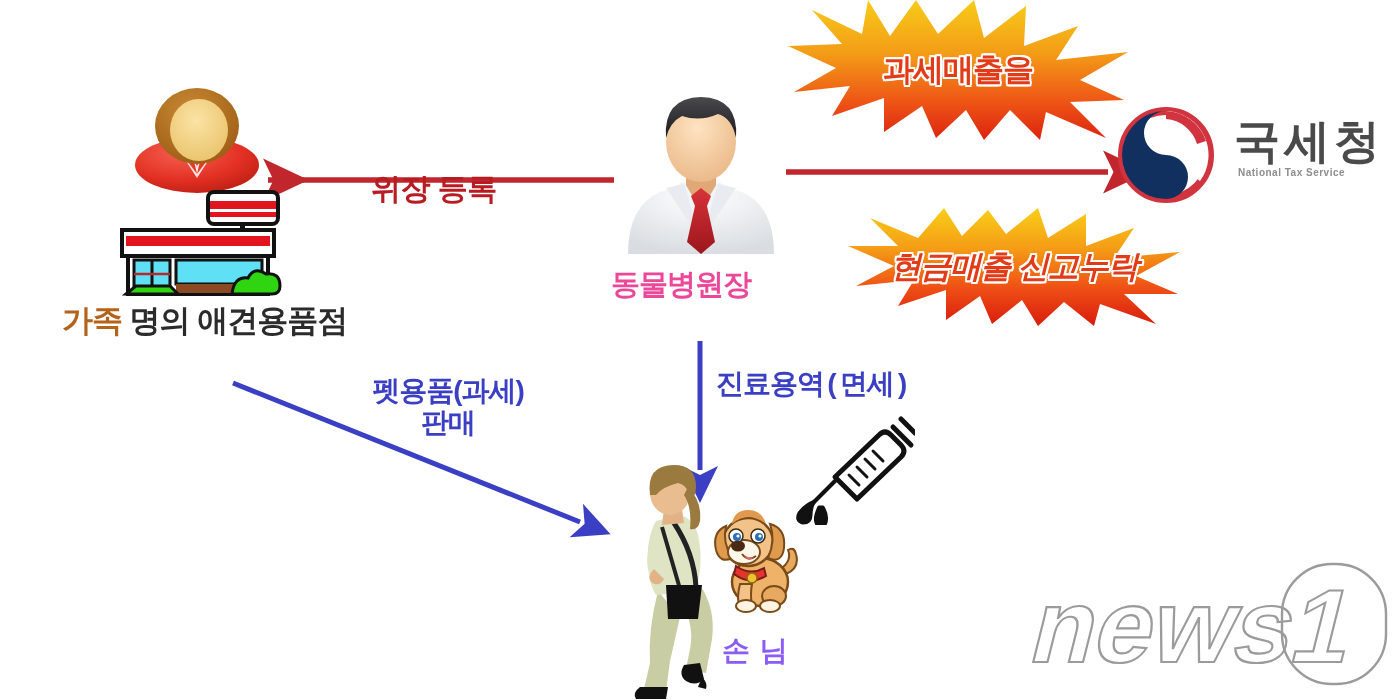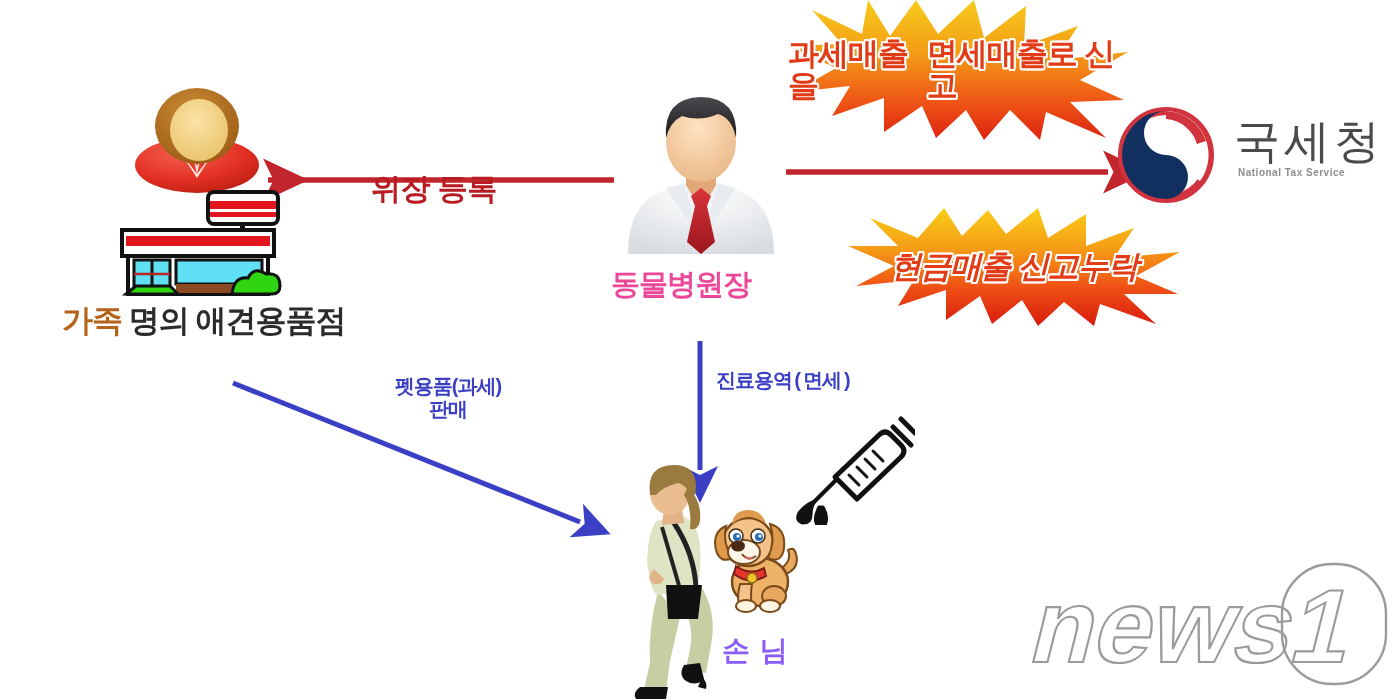--- a/index.html
+++ b/index.html
@@ -28,21 +28,21 @@
 
   .lbl-cust{
     font-size:28px;letter-spacing:1px;color:#8b5cf6;
   }
 
   .lbl-red{
     font-size:30px;letter-spacing:-0.5px;color:#b81c22;margin-top:44px;
   }
 
   .lbl-blue{
-    font-size:20px;letter-spacing:-1px;color:#3a3fc4;text-align:center;
+    font-size:28px;letter-spacing:-1px;color:#3a3fc4;text-align:center;
   }
 
   
   .burst{position:absolute;}
   .burst .btxt{
     position:absolute;left:0;top:0;width:100%;height:100%;
     display:flex;align-items:center;justify-content:center;
     font-weight:bold;letter-spacing:-1px;line-height:1.02;
     color:#e23b17;
     text-shadow:
@@ -126,21 +126,21 @@
     <line x1="34" y1="84" x2="70" y2="84" stroke="#b52b2b" stroke-width="2.5"></line>
 
     <rect x="76" y="70" width="86" height="24" fill="#5fe0f5" stroke="#111" stroke-width="3"></rect>
     <rect x="76" y="94" width="86" height="9" fill="#8c4a22"></rect>
 
     <path d="M26,104 L36,96 L70,96 L78,104 Z" fill="#2fd510" stroke="#111" stroke-width="3"></path>
 
     <path d="M132,104 q2,-18 16,-16 q6,-12 18,-4 q14,-2 14,12 q0,8 -8,8 Z" fill="#2fd510" stroke="#111" stroke-width="3"></path>
   </svg>
 
-  <div class="abs lbl lbl-shop" style="left:62px;top:303px;font-family:Liberation Serif, serif;">
+  <div class="abs lbl lbl-shop" style="left:62px;top:303px;">
     <span class="hl">가족</span><span> 명의 애견용품점</span>
   </div>
 
   <svg class="abs" style="left:614px;top:92px;" width="175" height="162" viewBox="0 0 175 162">
     <defs>
       <radialGradient id="coatG" cx="50%" cy="20%" r="80%">
         <stop offset="0%" stop-color="#ffffff"></stop>
         <stop offset="100%" stop-color="#d9dde2"></stop>
       </radialGradient>
       <radialGradient id="skinG" cx="45%" cy="32%" r="72%">
@@ -185,21 +185,21 @@
       <path d="M48,4
                a44,44 0 0,0 0,88
                a22,22 0 0,0 0,-44
                a22,22 0 0,1 0,-44 Z" fill="#11305f"></path>
 
       <circle cx="48" cy="70" r="15" fill="#11305f"></circle>
 
       <path d="M48,4 a44,44 0 0,1 34,70 l-7,-5 a36,36 0 0,0 -27,-57 Z" fill="#ffffff"></path>
       <path d="M48,4 a44,44 0 0,1 40,30 l-9,3 a35,35 0 0,0 -31,-25 Z" fill="#d1343f"></path>
     </svg>
-    <div class="abs" style="left:116px;top:6px;font-size:46px;font-weight:normal;color:#4a4a4a;letter-spacing:4px;">국세청</div>
+    <div class="abs" style="left:116px;top:6px;font-size:46px;font-weight:bold;color:#4a4a4a;letter-spacing:4px;">국세청</div>
     <div class="abs" style="left:120px;top:62px;font-size:10px;font-weight:bold;color:#8d8d8d;letter-spacing:0.5px;">National Tax Service</div>
   </div>
 
   <div class="burst" id="burst1" style="left:788px;top:0px;width:340px;height:140px;">
     <svg width="340" height="140" viewBox="0 0 340 140" style="position:absolute;left:0;top:0;">
       <defs>
         <linearGradient id="bg1" x1="0" y1="0" x2="0" y2="1">
           <stop offset="0%" stop-color="#f7cc1a"></stop>
           <stop offset="38%" stop-color="#f39c17"></stop>
           <stop offset="70%" stop-color="#ef5a16"></stop>
@@ -207,21 +207,20 @@
         </linearGradient>
       </defs>
       <polygon fill="url(#bg1)" points="
         80,0 102,36 128,0 150,34 186,0 196,38 238,6 236,46 290,26 268,60
         340,52 292,80 336,100 282,102 318,138 258,112 252,140 222,110
         196,140 178,110 148,138 134,106 96,132 96,98 44,116 62,86
         6,92 48,68 0,46 54,44 24,10 74,34"></polygon>
     </svg>
     <div class="btxt">
       <span>과세매출을</span>
-      <span>면세매출로 신고</span>
     </div>
   </div>
 
   <div class="burst" id="burst2" style="left:848px;top:208px;width:332px;height:118px;font-style:italic;">
     <svg width="332" height="118" viewBox="0 0 332 118" style="position:absolute;left:0;top:0;">
       <defs>
         <linearGradient id="bg2" x1="0" y1="0" x2="0" y2="1">
           <stop offset="0%" stop-color="#f9cf18"></stop>
           <stop offset="35%" stop-color="#f59b16"></stop>
           <stop offset="68%" stop-color="#ef4f15"></stop>

